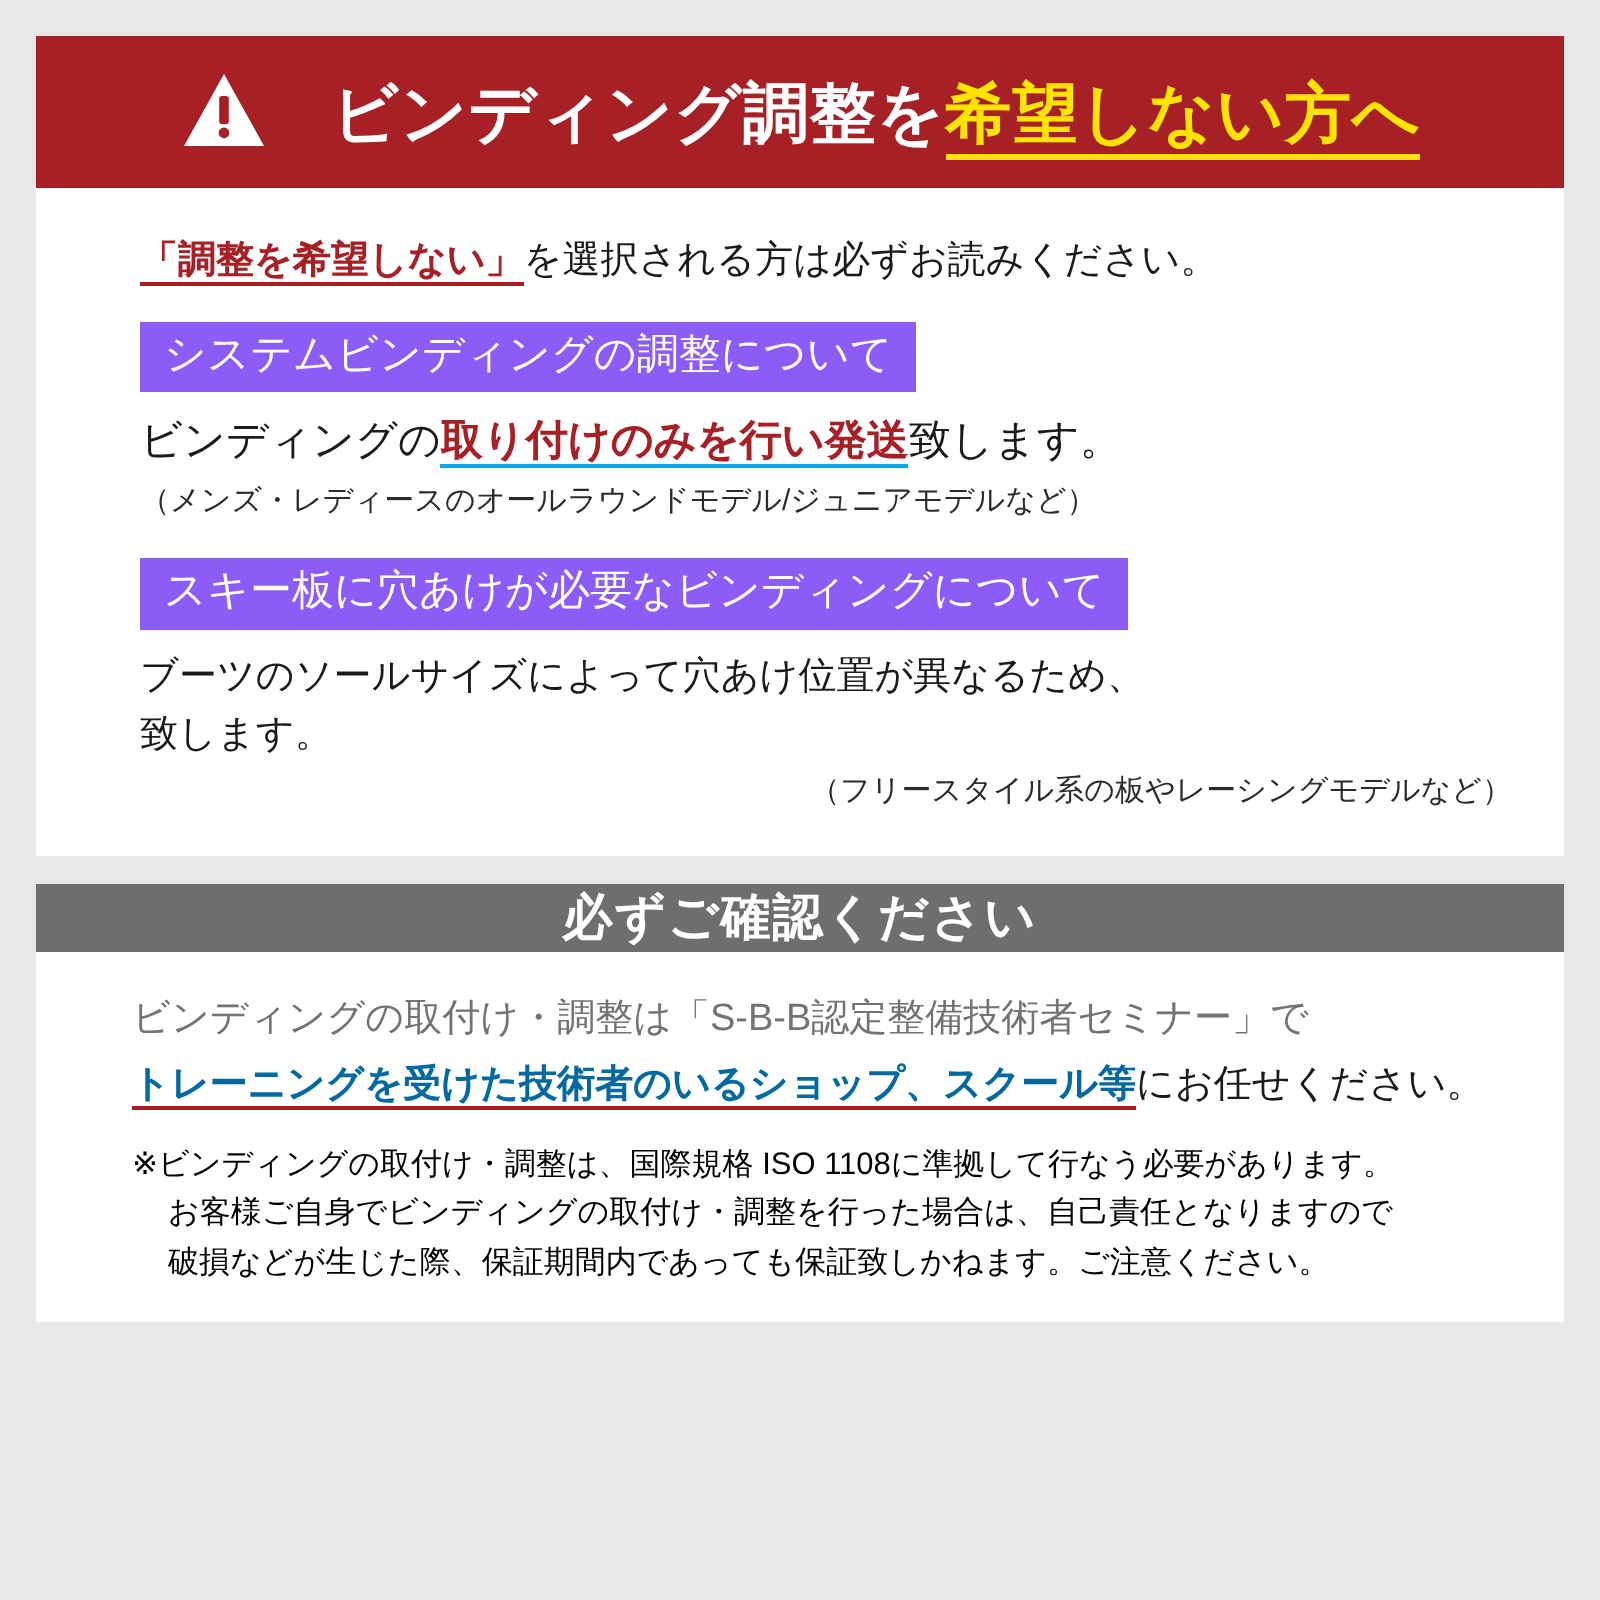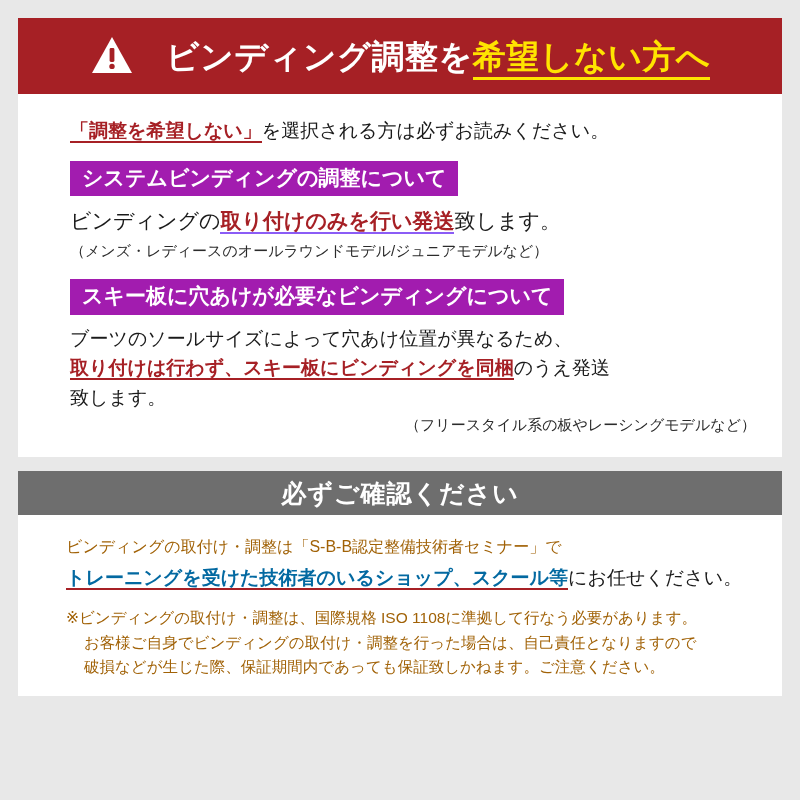--- a/index.html
+++ b/index.html
@@ -76,38 +76,38 @@
     line-height: 1.4;
   }
   .lead .u-red {
     color: #a62025;
     border-bottom: 2px solid #a62025;
     font-weight: bold;
   }
 
   .sec-head {
     display: inline-block;
-    background: #a21caf;
+    background: #8b5cf6;
     color: #ffffff;
     font-size: 21px;
-    font-weight: bold;
+    font-weight: normal;
     padding: 4px 12px 5px 12px;
     margin: 0 0 10px 26px;
     line-height: 1.25;
   }
 
   .para {
     font-size: 21px;
     color: #1a1a1a;
     margin: 0 0 4px 26px;
     line-height: 1.45;
   }
   .para .u-red {
     color: #a62025;
-    border-bottom: 2px solid #8b5cf6;
+    border-bottom: 2px solid #0ea5e9;
     font-weight: bold;
   }
   .note {
     font-size: 15px;
     color: #2b2b2b;
     margin: 2px 0 18px 26px;
     line-height: 1.4;
   }
   .para2 {
     font-size: 19px;
@@ -117,55 +117,55 @@
   }
   .para2 .u-red {
     color: #a62025;
     border-bottom: 2px solid #a62025;
     font-weight: bold;
   }
 
   
   .banner-gray {
     background: #6e6e6e;
-    height: 44px;
+    height: 34px;
     display: flex;
     align-items: center;
     justify-content: center;
   }
   .banner-gray-title {
     color: #ffffff;
     font-size: 25px;
     font-weight: bold;
     letter-spacing: 1px;
   }
   .card-body2 {
     padding: 20px 26px 16px 26px;
     box-sizing: border-box;
   }
   .g-line1 {
-    font-size: 16px;
-    color: #a16207;
+    font-size: 19px;
+    color: #737373;
     margin: 0 0 6px 22px;
     line-height: 1.45;
   }
   .g-line2 {
     font-size: 19px;
     color: #1a1a1a;
     margin: 0 0 14px 22px;
     line-height: 1.45;
   }
   .g-line2 .u-red {
     color: #0369a1;
     border-bottom: 2px solid #a62025;
     font-weight: bold;
   }
   .fine {
     font-size: 15.5px;
-    color: #a16207;
+    color: #000000;
     line-height: 1.6;
     margin: 0 0 0 22px;
   }
   .fine div { white-space: nowrap; }
   .fine .ind { padding-left: 18px; }
 </style>
 </head>
 <body>
 
 <div class="page">
@@ -195,23 +195,20 @@
 
       <p class="para">
         <span>ビンディングの</span><span class="u-red">取り付けのみを行い発送</span><span>致します。</span>
       </p>
 
       <p class="note">（メンズ・レディースのオールラウンドモデル/ジュニアモデルなど）</p>
 
       <div class="sec-head">スキー板に穴あけが必要なビンディングについて</div>
 
       <p class="para2">ブーツのソールサイズによって穴あけ位置が異なるため、</p>
-      <p class="para2">
-        <span class="u-red">取り付けは行わず、スキー板にビンディングを同梱</span><span>のうえ発送</span>
-      </p>
       <p class="para2">致します。</p>
 
       <p class="note" style="margin-bottom:0;text-align:right;">（フリースタイル系の板やレーシングモデルなど）</p>
     </div>
   </div>
 
   <div class="card card-gray">
 
     <div class="banner-gray">
       <span class="banner-gray-title">必ずご確認ください</span>

